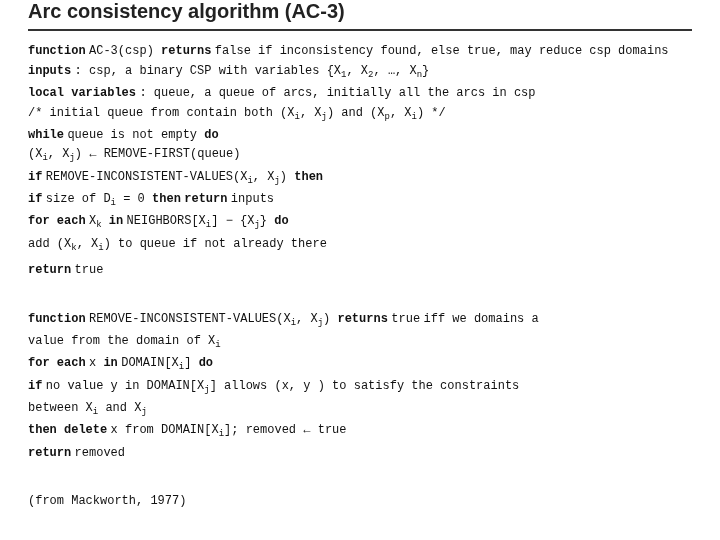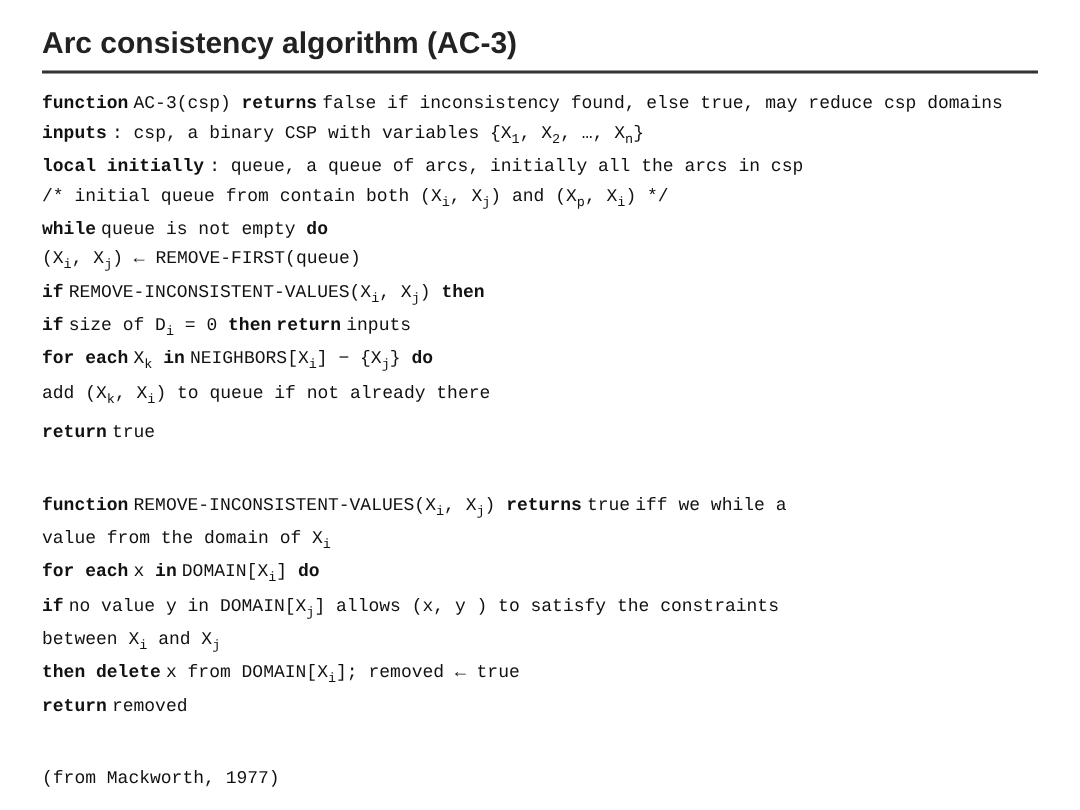--- a/index.html
+++ b/index.html
@@ -6,21 +6,21 @@
     body {
       width: 720px;
       height: 540px;
       background: #ffffff;
       font-family: Arial, Helvetica, sans-serif;
       overflow: hidden;
     }
     .page {
       width: 720px;
       height: 465px;
-      padding: 18px 28px 18px 28px;
+      padding: 0 28px 18px 28px;
     }
     .title {
       font-size: 20px;
       font-weight: bold;
       color: #222;
       margin-bottom: 6px;
     }
     .divider {
       border: none;
       border-top: 2px solid #333;
@@ -61,21 +61,21 @@
       <span class="bold mono">returns</span>
       <span class="mono"> false if inconsistency found, else true, may reduce <span class="italic">csp</span> domains</span>
     </div>
 
     <div class="line indent1">
       <span class="bold mono">inputs</span>
       <span class="mono">: <span class="italic">csp</span>, a binary CSP with variables {X<sub>1</sub>, X<sub>2</sub>, …, X<sub>n</sub>}</span>
     </div>
 
     <div class="line indent1">
-      <span class="bold mono">local initially</span>
+      <span class="bold mono">local variables</span>
       <span class="mono">: <span class="italic">queue</span>, a queue of arcs, initially all the arcs in <span class="italic">csp</span></span>
     </div>
 
     <div class="line indent3">
       <span class="mono">/* <span class="italic">initial queue from contain both</span> (X<sub>i</sub>, X<sub>j</sub>) <span class="italic">and</span> (X<sub>p</sub>, X<sub>i</sub>)  */</span>
     </div>
 
     <div class="line indent1">
       <span class="bold mono">while</span>
       <span class="mono"> queue is not empty </span>
@@ -117,21 +117,21 @@
       <span class="mono"> true</span>
     </div>
 
     <div class="line section-gap">&nbsp;</div>
 
     <div class="line">
       <span class="bold mono">function</span>
       <span class="mono"> REMOVE-INCONSISTENT-VALUES(X<sub>i</sub>, X<sub>j</sub>) </span>
       <span class="bold mono">returns</span>
       <span class="mono italic"> true</span>
-      <span class="mono"> iff we while a</span>
+      <span class="mono"> iff we domains a</span>
     </div>
 
     <div class="line indent3">
       <span class="mono">value from the domain of X<sub>i</sub></span>
     </div>
 
 
     <div class="line indent1">
       <span class="bold mono">for each</span>
       <span class="italic mono"> x </span>

